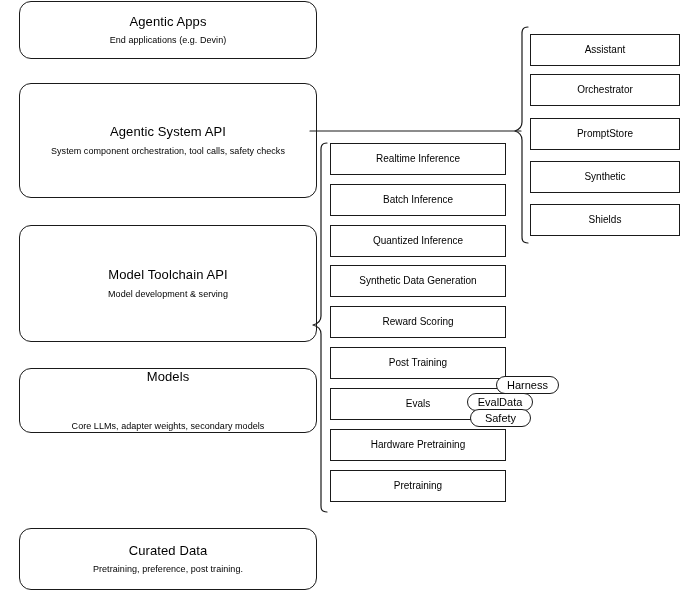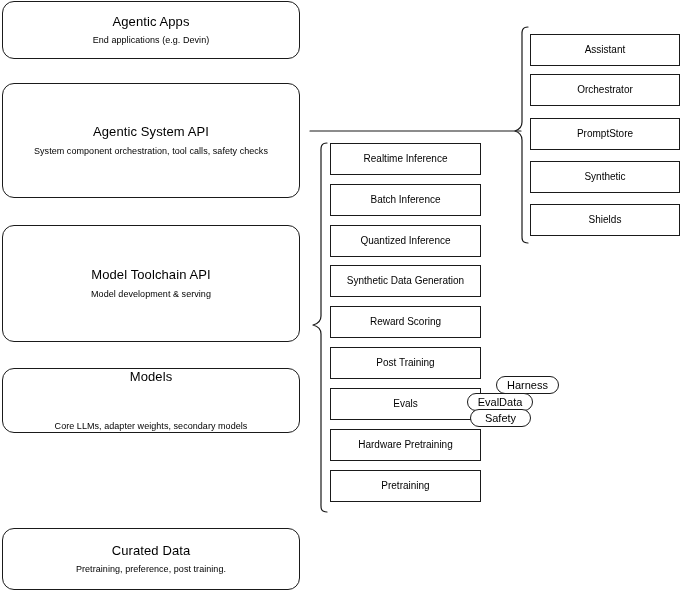--- a/index.html
+++ b/index.html
@@ -30,41 +30,41 @@
     display: flex;
     flex-direction: column;
     align-items: center;
     justify-content: center;
     text-align: center;
     line-height: 1.25;
   }
   
   .layer {
     border-radius: 12px;
-    left: 2px;
+    left: 19px;
     width: 298px;
   }
   .layer .title {
     font-size: 13px;
     letter-spacing: 0.1px;
   }
   .layer .subtitle {
     font-size: 9px;
     margin-top: 5px;
     letter-spacing: 0.05px;
   }
   
   .chip {
     border-radius: 0;
     height: 32px;
     font-size: 10px;
   }
   .chip.mid {
     left: 330px;
-    width: 151px;
+    width: 176px;
   }
   .chip.right {
     left: 530px;
     width: 150px;
   }
   
   .pill {
     position: absolute;
     box-sizing: border-box;
     border: 1px solid #1a1a1a;

